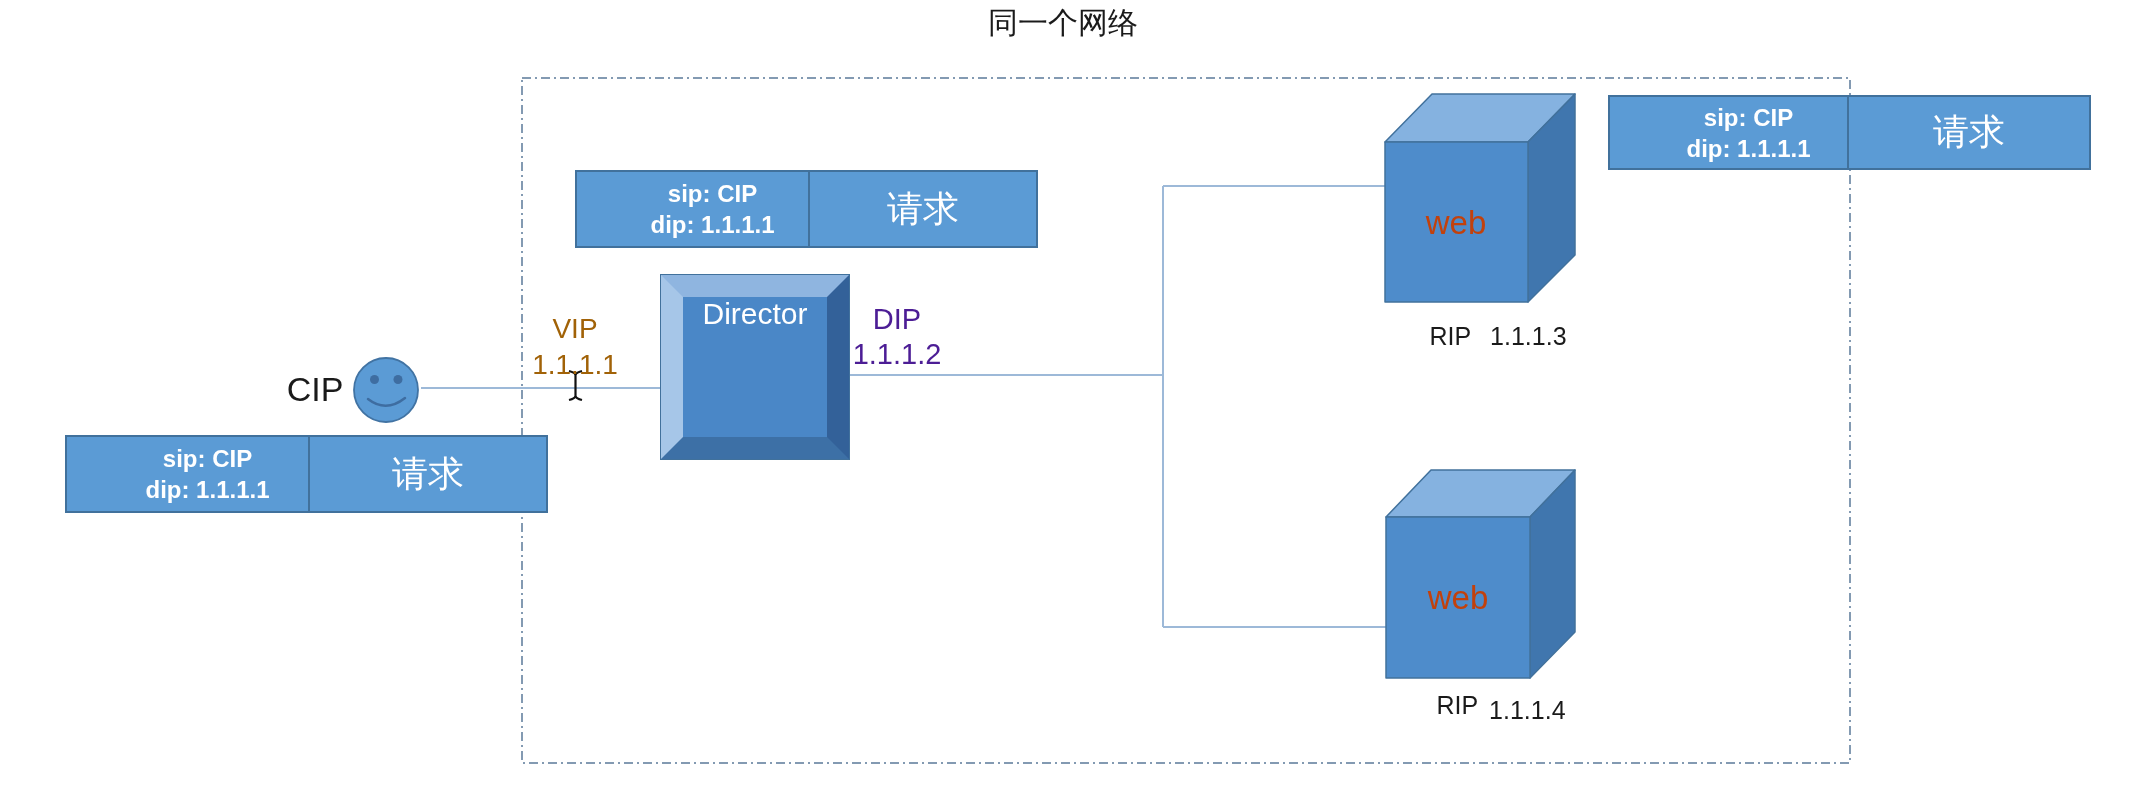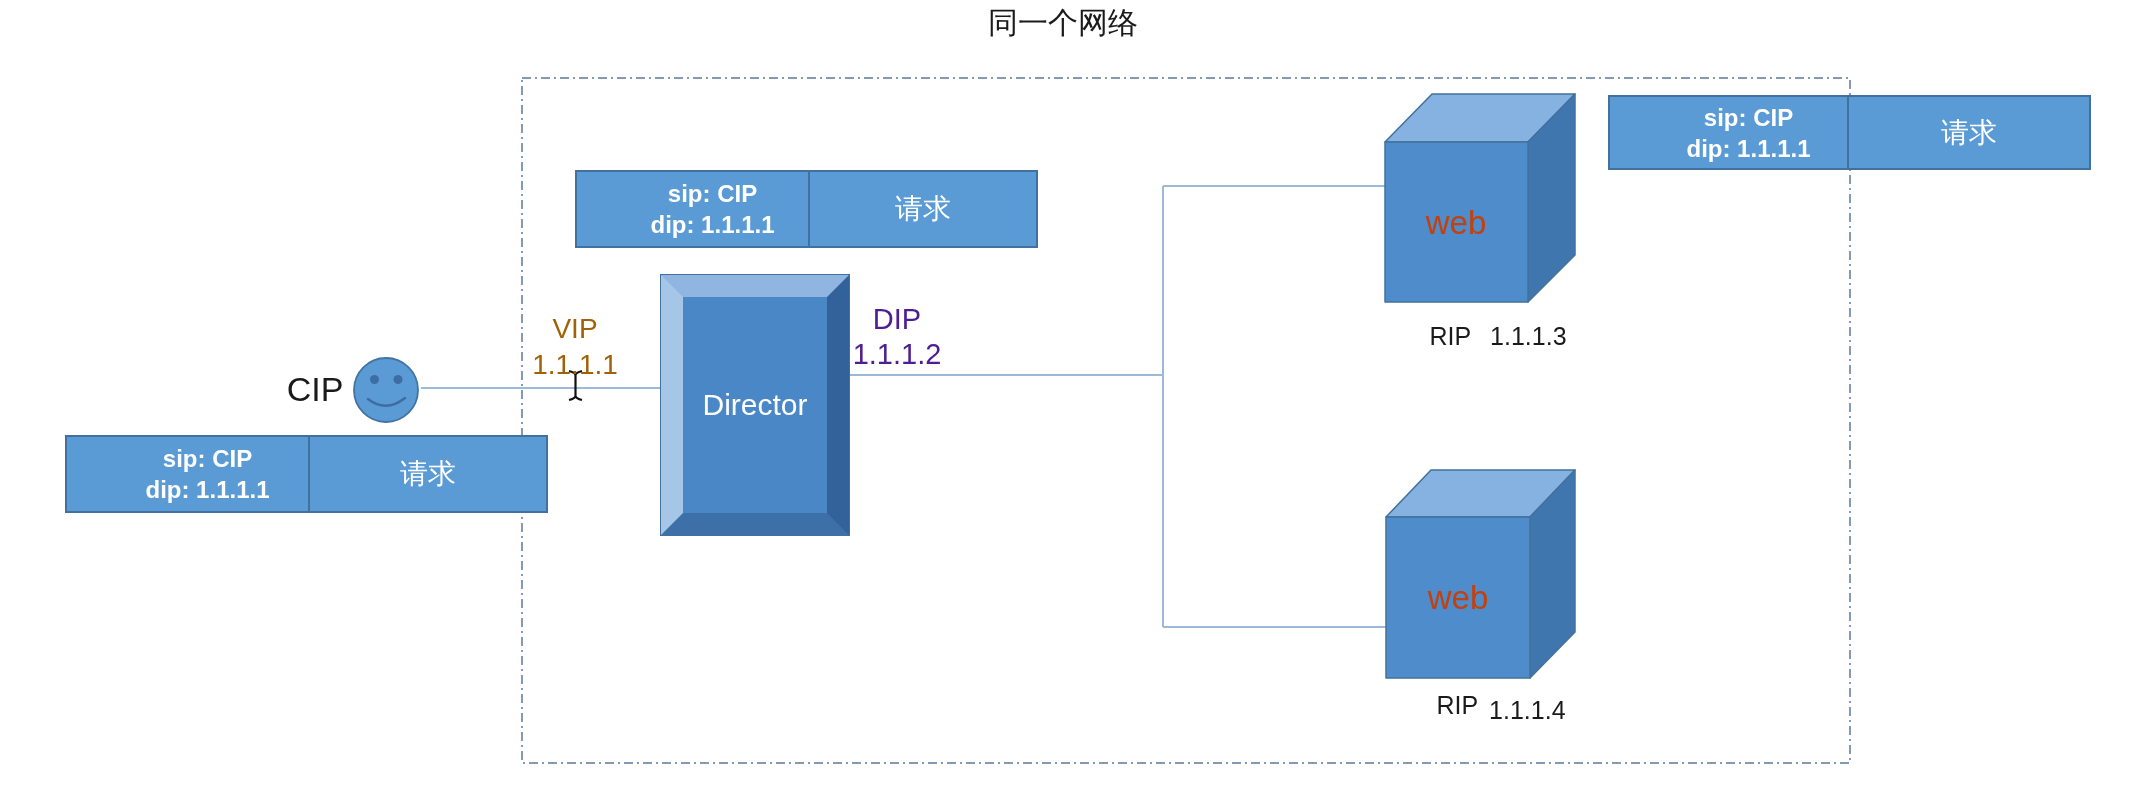--- a/index.html
+++ b/index.html
@@ -35,41 +35,41 @@
     position:absolute;display:flex;box-sizing:border-box;
     background:#5b9bd5;border:2px solid #41719c;color:#ffffff;
   }
   .packet .cell-addr{
     display:flex;flex-direction:column;justify-content:center;align-items:center;
     border-right:2px solid #41719c;font-size:24px;font-weight:600;line-height:31px;
     box-sizing:border-box;
     padding-left:40px;
   }
   .packet .cell-payload{
-    flex:1;display:flex;align-items:center;justify-content:center;font-size:28px;
+    flex:1;display:flex;align-items:center;justify-content:center;font-size:36px;
   }
   .packet-left  {left:52px;  top:435px;width:483px;height:78px;}
   .packet-left   .cell-addr{width:243px;}
   .packet-middle{left:562px; top:170px;width:463px;height:78px;}
   .packet-middle .cell-addr{width:233px;}
   .packet-right {left:1595px;top:95px; width:483px;height:75px;}
   .packet-right  .cell-addr{width:239px;}
 
   
   .director{
-    position:absolute;left:648px;top:275px;width:188px;height:260px;
+    position:absolute;left:648px;top:275px;width:188px;height:184px;
     box-sizing:border-box;
     border:22px solid;
     border-top-color:#8fb5e0;
     border-right-color:#336199;
     border-bottom-color:#3d70a6;
     border-left-color:#a6c6e8;
     outline:1.5px solid #41719c;
     background:#4a87c7;
-    display:flex;align-items:center;justify-content:center;
+    display:flex;align-items:flex-start;justify-content:center;
     color:#ffffff;font-size:30px;
   }
 </style>
 </head>
 <body>
 
 <div class="canvas">
 
   <svg class="svg-layer" viewBox="0 0 2149 807">
 

